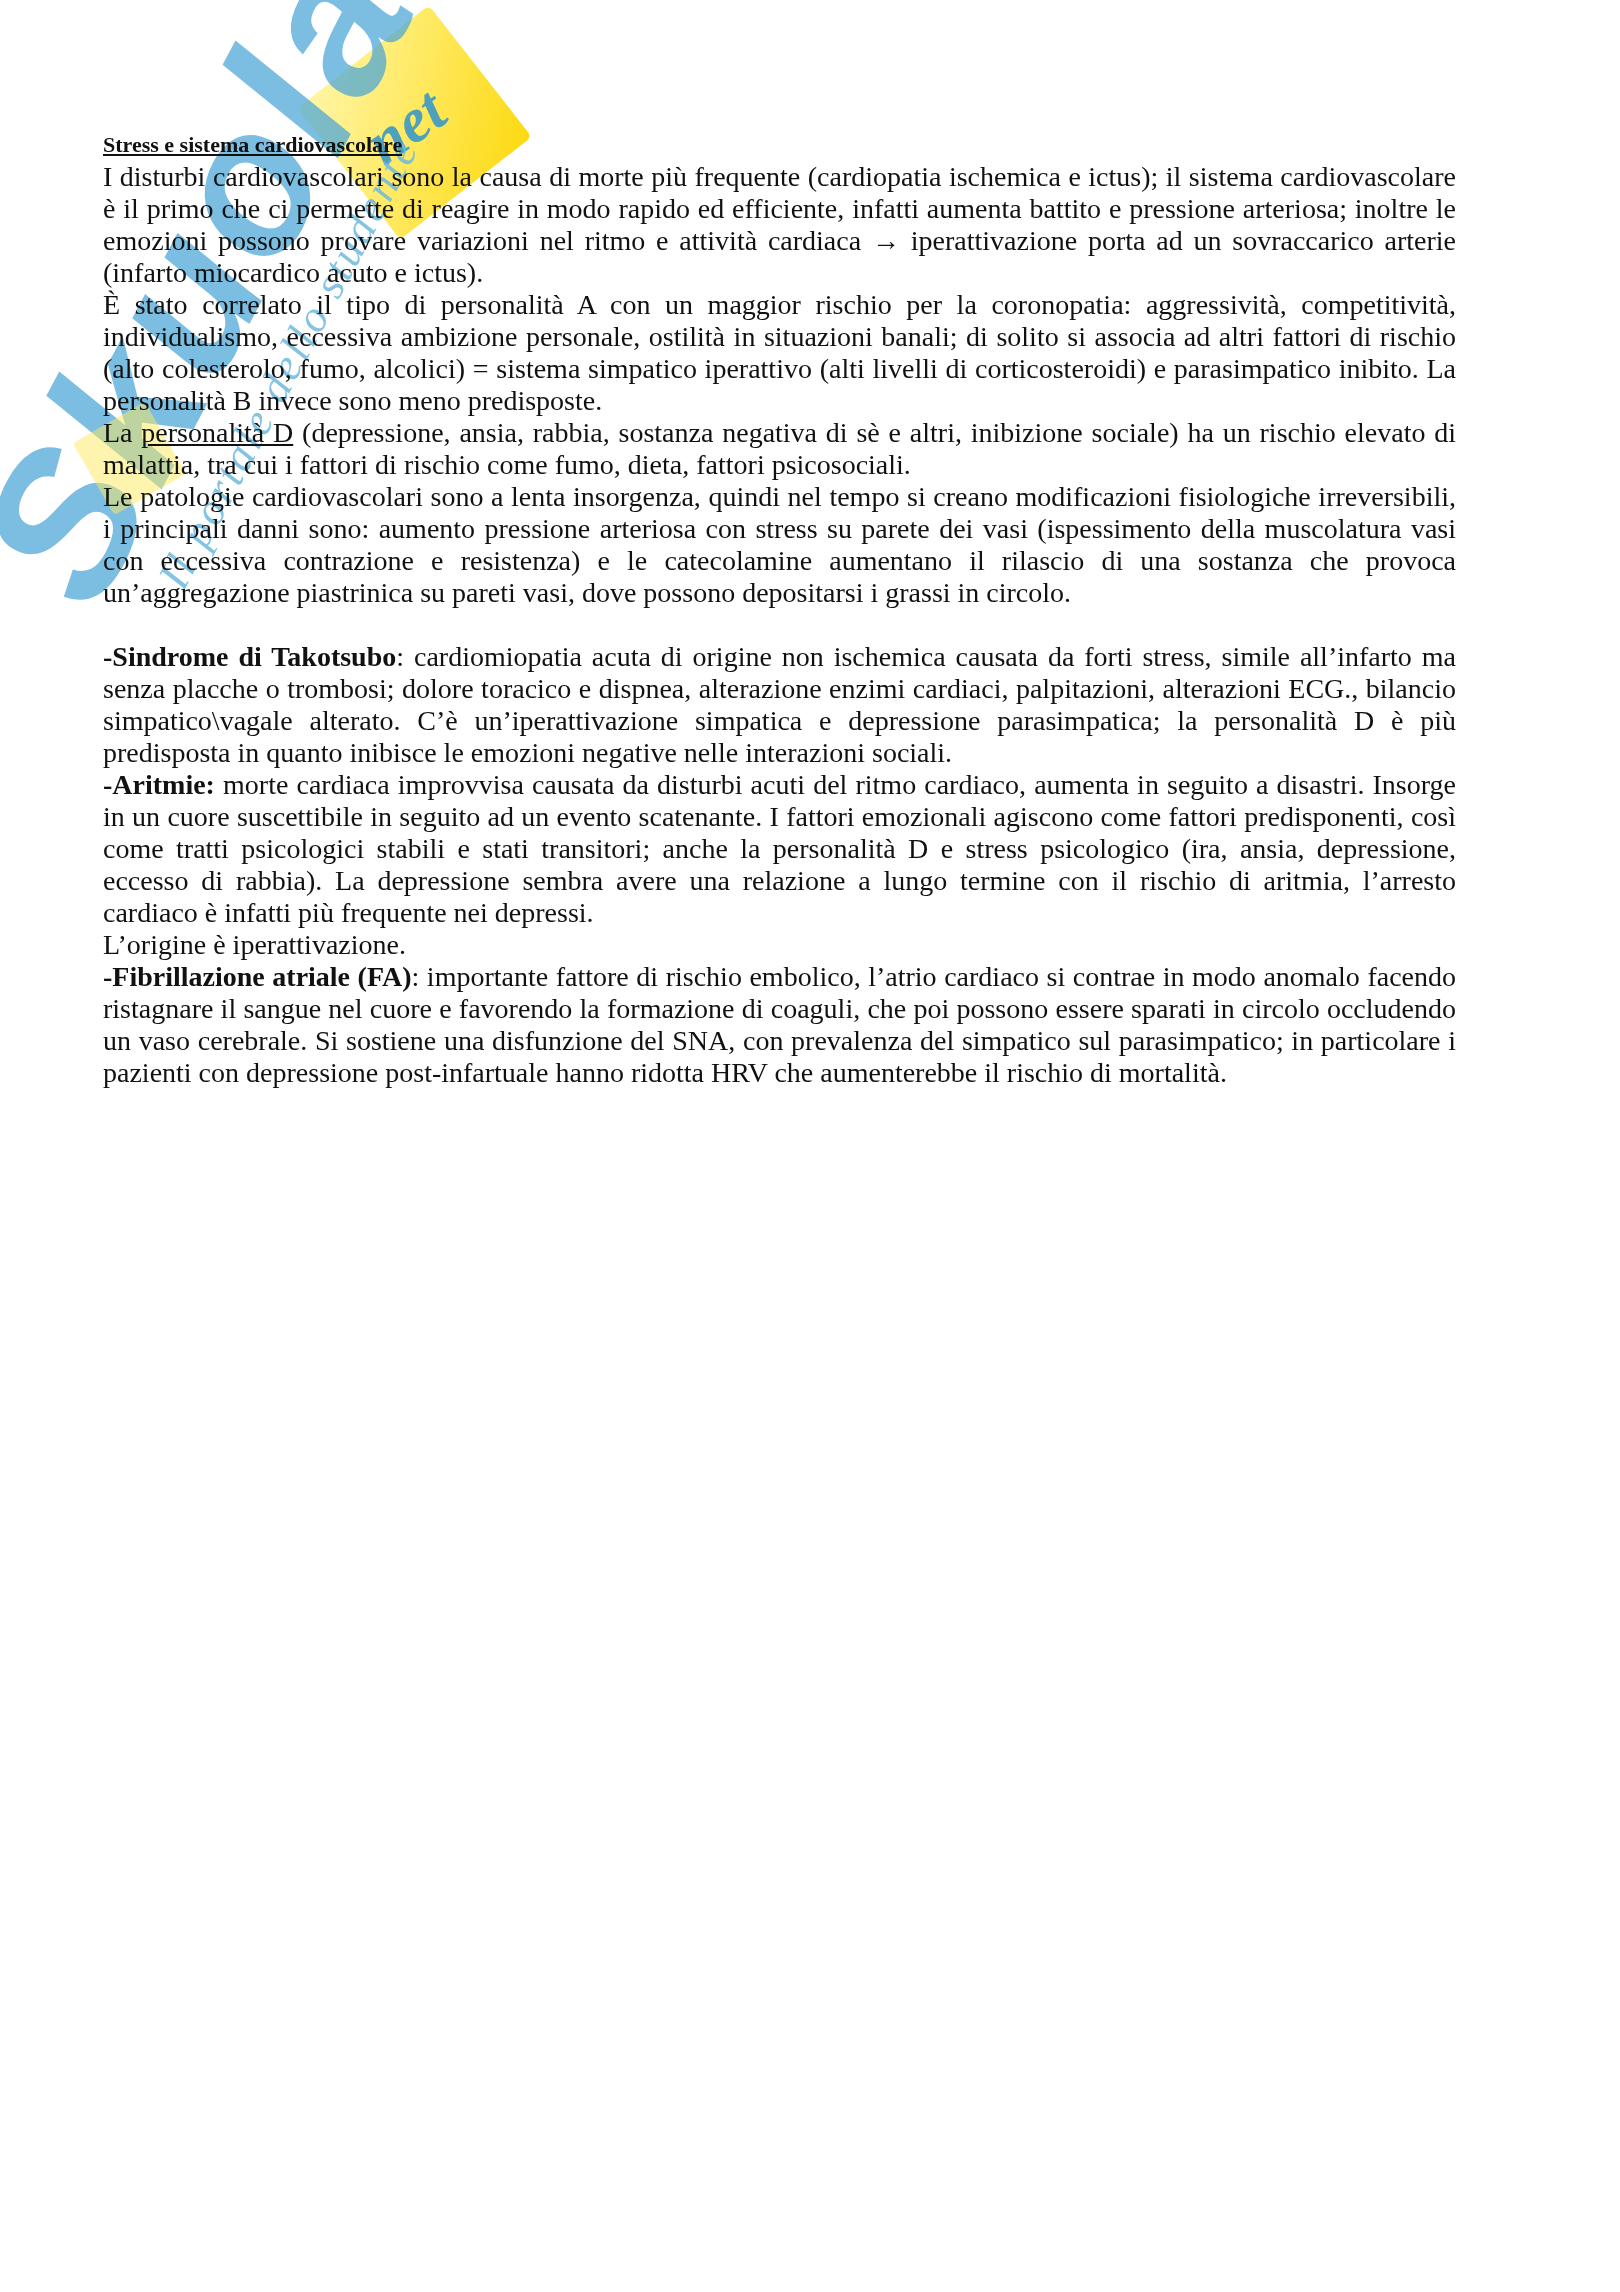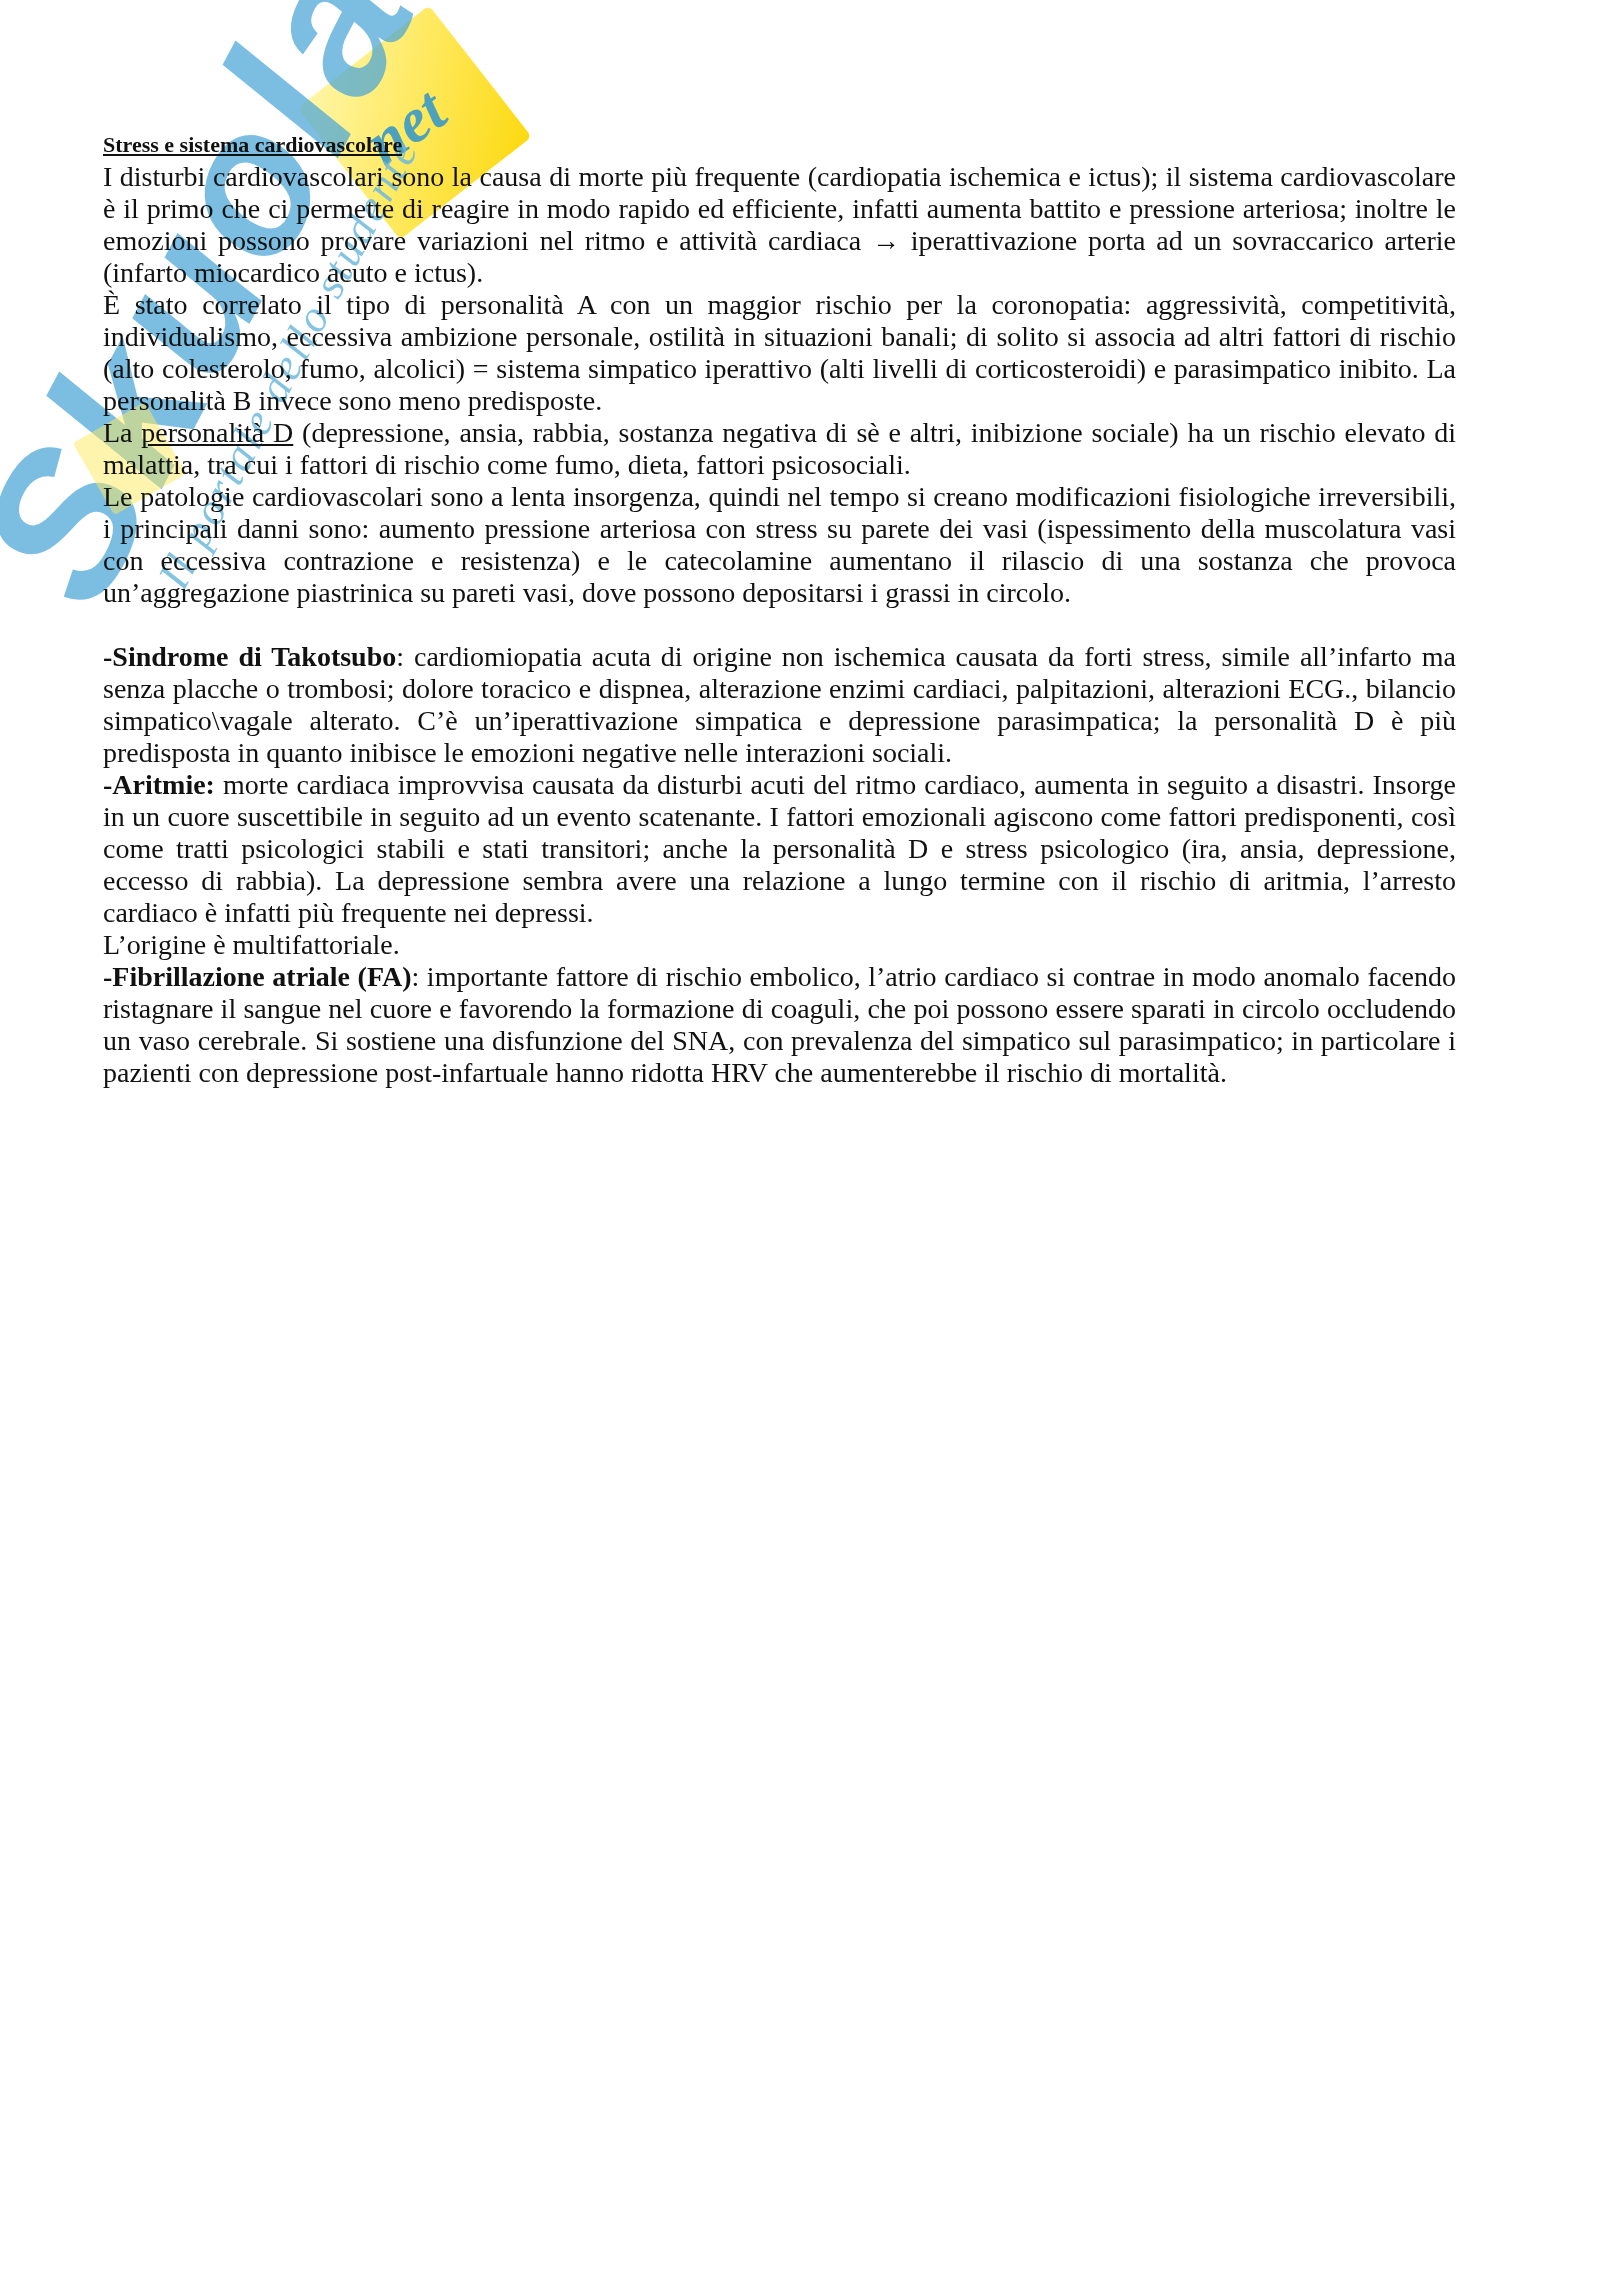--- a/index.html
+++ b/index.html
@@ -122,19 +122,19 @@
   <div class="content">
     <h1 class="doc-title">Stress e sistema cardiovascolare</h1>
     <div class="paragraphs">
         <p class="para"><span>I disturbi cardiovascolari sono la causa di morte più frequente (cardiopatia ischemica e ictus); il sistema cardiovascolare è il primo che ci permette di reagire in modo rapido ed efficiente, infatti aumenta battito e pressione arteriosa; inoltre le emozioni possono provare variazioni nel ritmo e attività cardiaca → iperattivazione porta ad un sovraccarico arterie (infarto miocardico acuto e ictus).</span></p>
         <p class="para"><span>È stato correlato il tipo di personalità A con un maggior rischio per la coronopatia: aggressività, competitività, individualismo, eccessiva ambizione personale, ostilità in situazioni banali; di solito si associa ad altri fattori di rischio (alto colesterolo, fumo, alcolici) = sistema simpatico iperattivo (alti livelli di corticosteroidi) e parasimpatico inibito. La personalità B invece sono meno predisposte.</span></p>
         <p class="para"><span>La </span><span class="underline">personalità D</span><span> (depressione, ansia, rabbia, sostanza negativa di sè e altri, inibizione sociale) ha un rischio elevato di malattia, tra cui i fattori di rischio come fumo, dieta, fattori psicosociali.</span></p>
         <p class="para"><span>Le patologie cardiovascolari sono a lenta insorgenza, quindi nel tempo si creano modificazioni fisiologiche irreversibili, i principali danni sono: aumento pressione arteriosa con stress su parete dei vasi (ispessimento della muscolatura vasi con eccessiva contrazione e resistenza) e le catecolamine aumentano il rilascio di una sostanza che provoca un’aggregazione piastrinica su pareti vasi, dove possono depositarsi i grassi in circolo.</span></p>
         <div class="spacer"></div>
         <p class="para"><span class="bold">-Sindrome di Takotsubo</span><span>: cardiomiopatia acuta di origine non ischemica causata da forti stress, simile all’infarto ma senza placche o trombosi; dolore toracico e dispnea, alterazione enzimi cardiaci, palpitazioni, alterazioni ECG., bilancio simpatico\vagale alterato. C’è un’iperattivazione simpatica e depressione parasimpatica; la personalità D è più predisposta in quanto inibisce le emozioni negative nelle interazioni sociali.</span></p>
         <p class="para"><span class="bold">-Aritmie:</span><span> morte cardiaca improvvisa causata da disturbi acuti del ritmo cardiaco, aumenta in seguito a disastri. Insorge in un cuore suscettibile in seguito ad un evento scatenante. I fattori emozionali agiscono come fattori predisponenti, così come tratti psicologici stabili e stati transitori; anche la personalità D e stress psicologico (ira, ansia, depressione, eccesso di rabbia). La depressione sembra avere una relazione a lungo termine con il rischio di aritmia, l’arresto cardiaco è infatti più frequente nei depressi.</span></p>
-        <p class="para"><span>L’origine è multifattoriale.</span></p>
+        <p class="para"><span>L’origine è iperattivazione.</span></p>
         <p class="para"><span class="bold">-Fibrillazione atriale (FA)</span><span>: importante fattore di rischio embolico, l’atrio cardiaco si contrae in modo anomalo facendo ristagnare il sangue nel cuore e favorendo la formazione di coaguli, che poi possono essere sparati in circolo occludendo un vaso cerebrale. Si sostiene una disfunzione del SNA, con prevalenza del simpatico sul parasimpatico; in particolare i pazienti con depressione post-infartuale hanno ridotta HRV che aumenterebbe il rischio di mortalità.</span></p>
       </div>
   </div>
 
 </div>
 
 
 </body></html>

